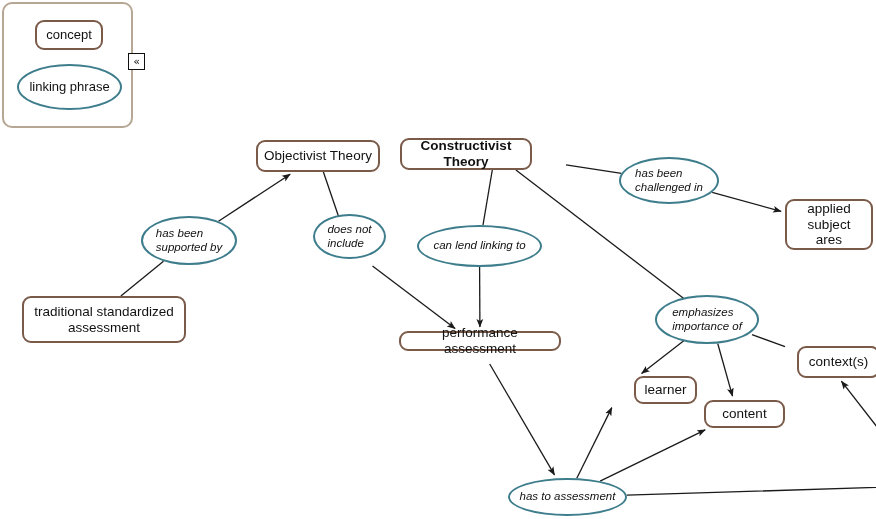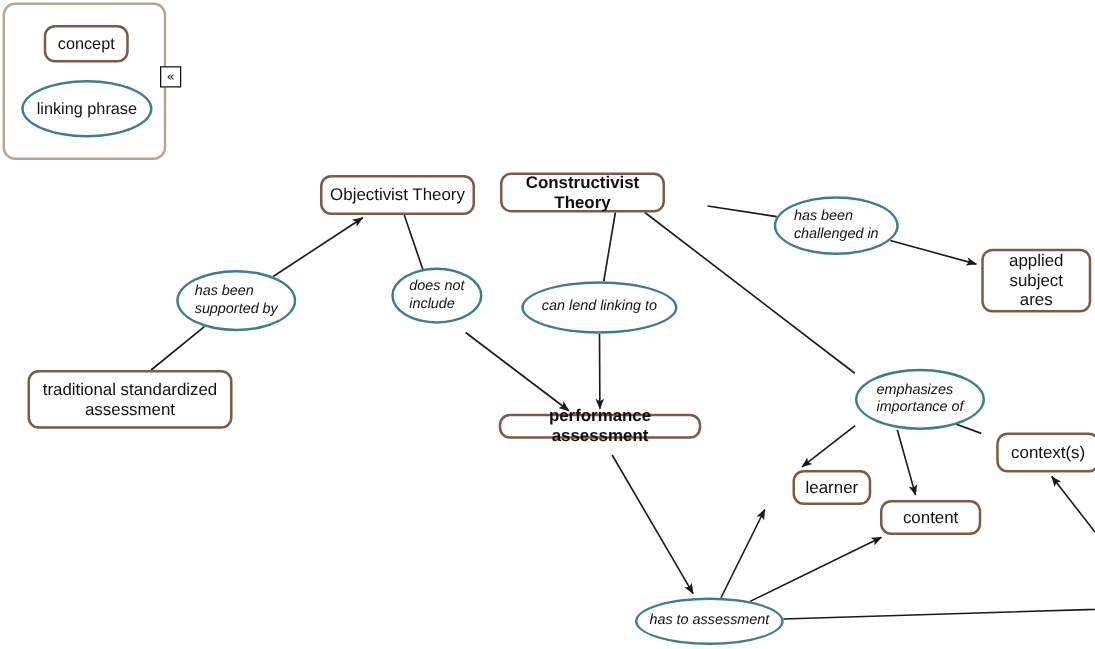--- a/index.html
+++ b/index.html
@@ -145,29 +145,29 @@
         <polyline points="600.1,481.1 705.2,429.8" fill="none" stroke="#1a1a1a" stroke-width="1.3" marker-end="url(#arrowhead)"></polyline>
         <polyline points="626.7,495.2 923.0,486.0 841.4,381.2" fill="none" stroke="#1a1a1a" stroke-width="1.3" marker-end="url(#arrowhead)"></polyline>
       </g>
   </svg>
 
   <div id="node-layer">
       <div class="concept" style="left: 256px; top: 140px; width: 124px; height: 32px;">Objectivist Theory</div>
       <div class="concept" style="left: 400px; top: 138px; width: 132px; height: 32px; font-weight: bold;">Constructivist Theory</div>
       <div class="concept" style="left: 785px; top: 199px; width: 88px; height: 51px;">applied<br>subject ares</div>
       <div class="concept" style="left: 10px; top: 296px; width: 164px; height: 47px; margin-left: 12px;">traditional standardized<br>assessment</div>
-      <div class="concept" style="left: 399px; top: 331px; width: 162px; height: 16px; font-weight: bold;">performance assessment</div>
+      <div class="concept" style="left: 399px; top: 331px; width: 162px; height: 16px;">performance assessment</div>
       <div class="concept" style="left: 785px; top: 346px; width: 83px; height: 32px; margin-left: 12px;">context(s)</div>
       <div class="concept" style="left: 589px; top: 376px; width: 63px; height: 28px; margin-left: 45px;">learner</div>
       <div class="concept" style="left: 704px; top: 400px; width: 81px; height: 28px;">content</div>
       <div class="linker" style="left: 141px; top: 216px; width: 96px; height: 49px;">has been<br>supported by</div>
       <div class="linker" style="left: 619px; top: 157px; width: 100px; height: 47px;">has been<br>challenged in</div>
       <div class="linker" style="left: 313px; top: 214px; width: 73px; height: 45px;">does not<br>include</div>
       <div class="linker" style="left: 417px; top: 225px; width: 125px; height: 42px;">can lend linking to</div>
-      <div class="linker" style="left: 684px; top: 295px; width: 104px; height: 49px;">emphasizes<br>importance of</div>
+      <div class="linker" style="left: 655px; top: 295px; width: 104px; height: 49px;">emphasizes<br>importance of</div>
       <div class="linker" style="left: 508px; top: 478px; width: 119px; height: 38px;">has to assessment</div>
     </div>
 
   <div id="legend">
     <div class="concept" id="legend-concept">concept</div>
     <div class="linker" id="legend-linker">linking phrase</div>
   </div>
   <div id="legend-collapse">«</div>
 
 </div>

